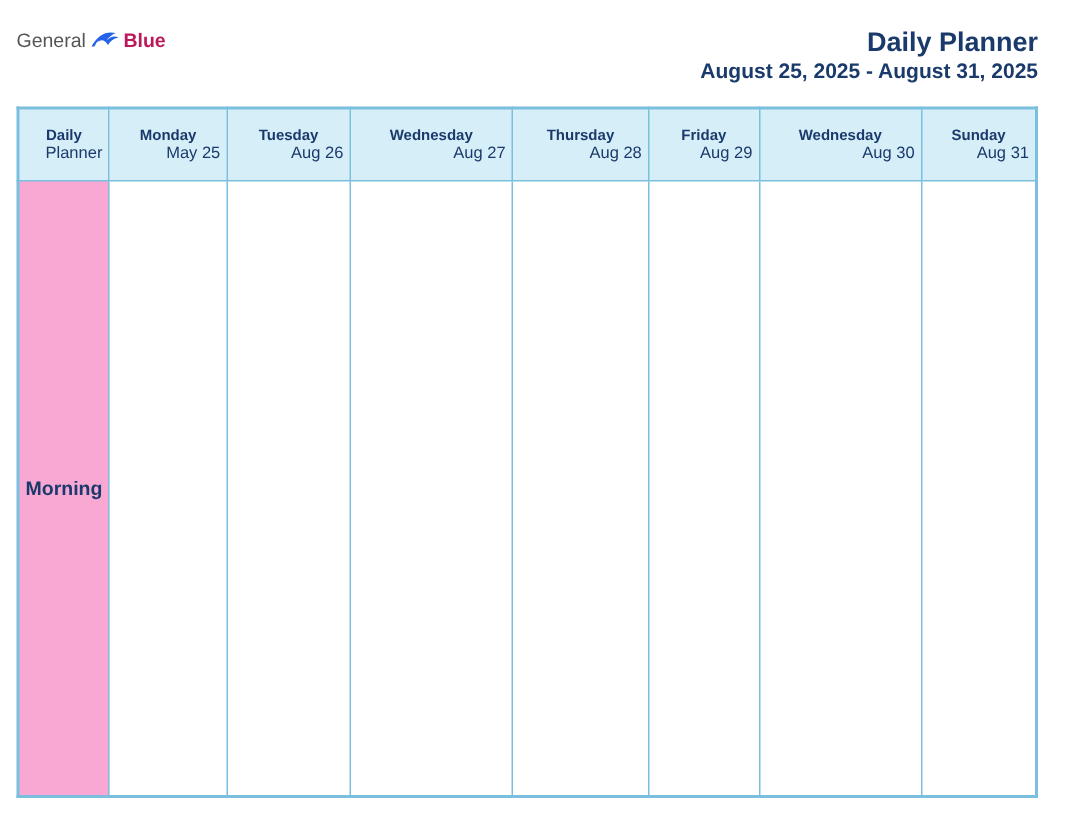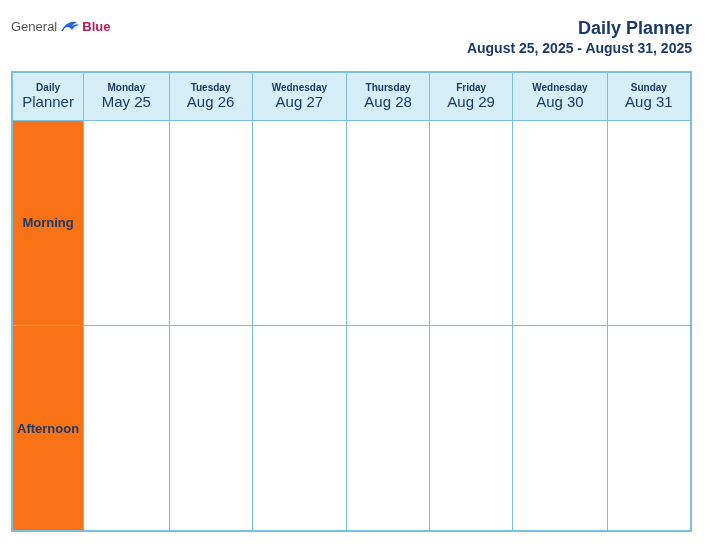--- a/index.html
+++ b/index.html
@@ -82,26 +82,27 @@
       height: 48px;
     }
     .header-row th .day-name {
       display: block;
       font-size: 10px;
       font-weight: bold;
       color: #1a3a6b;
     }
     .header-row th .day-date {
       display: block;
-      font-size: 15px;
+      font-size: 11px;
       font-weight: normal;
       color: #1a3a6b;
+      text-align: right;
     }
     .label-cell {
-      background: #f97316;
+      background: #f9a8d4;
       width: 60px;
       font-size: 13px;
       font-weight: bold;
       color: #1a3a6b;
       padding: 8px 4px;
     }
     .time-header {
       background: #d6eef8;
     }
     .data-cell {
@@ -175,25 +176,15 @@
       <tr class="morning-row">
         <td class="label-cell">Morning</td>
         <td class="data-cell"></td>
         <td class="data-cell"></td>
         <td class="data-cell"></td>
         <td class="data-cell"></td>
         <td class="data-cell"></td>
         <td class="data-cell"></td>
         <td class="data-cell"></td>
       </tr>
-      <tr class="afternoon-row">
-        <td class="label-cell">Afternoon</td>
-        <td class="data-cell"></td>
-        <td class="data-cell"></td>
-        <td class="data-cell"></td>
-        <td class="data-cell"></td>
-        <td class="data-cell"></td>
-        <td class="data-cell"></td>
-        <td class="data-cell"></td>
-      </tr>
     </tbody>
   </table>
 </div>
 
 </body></html>

